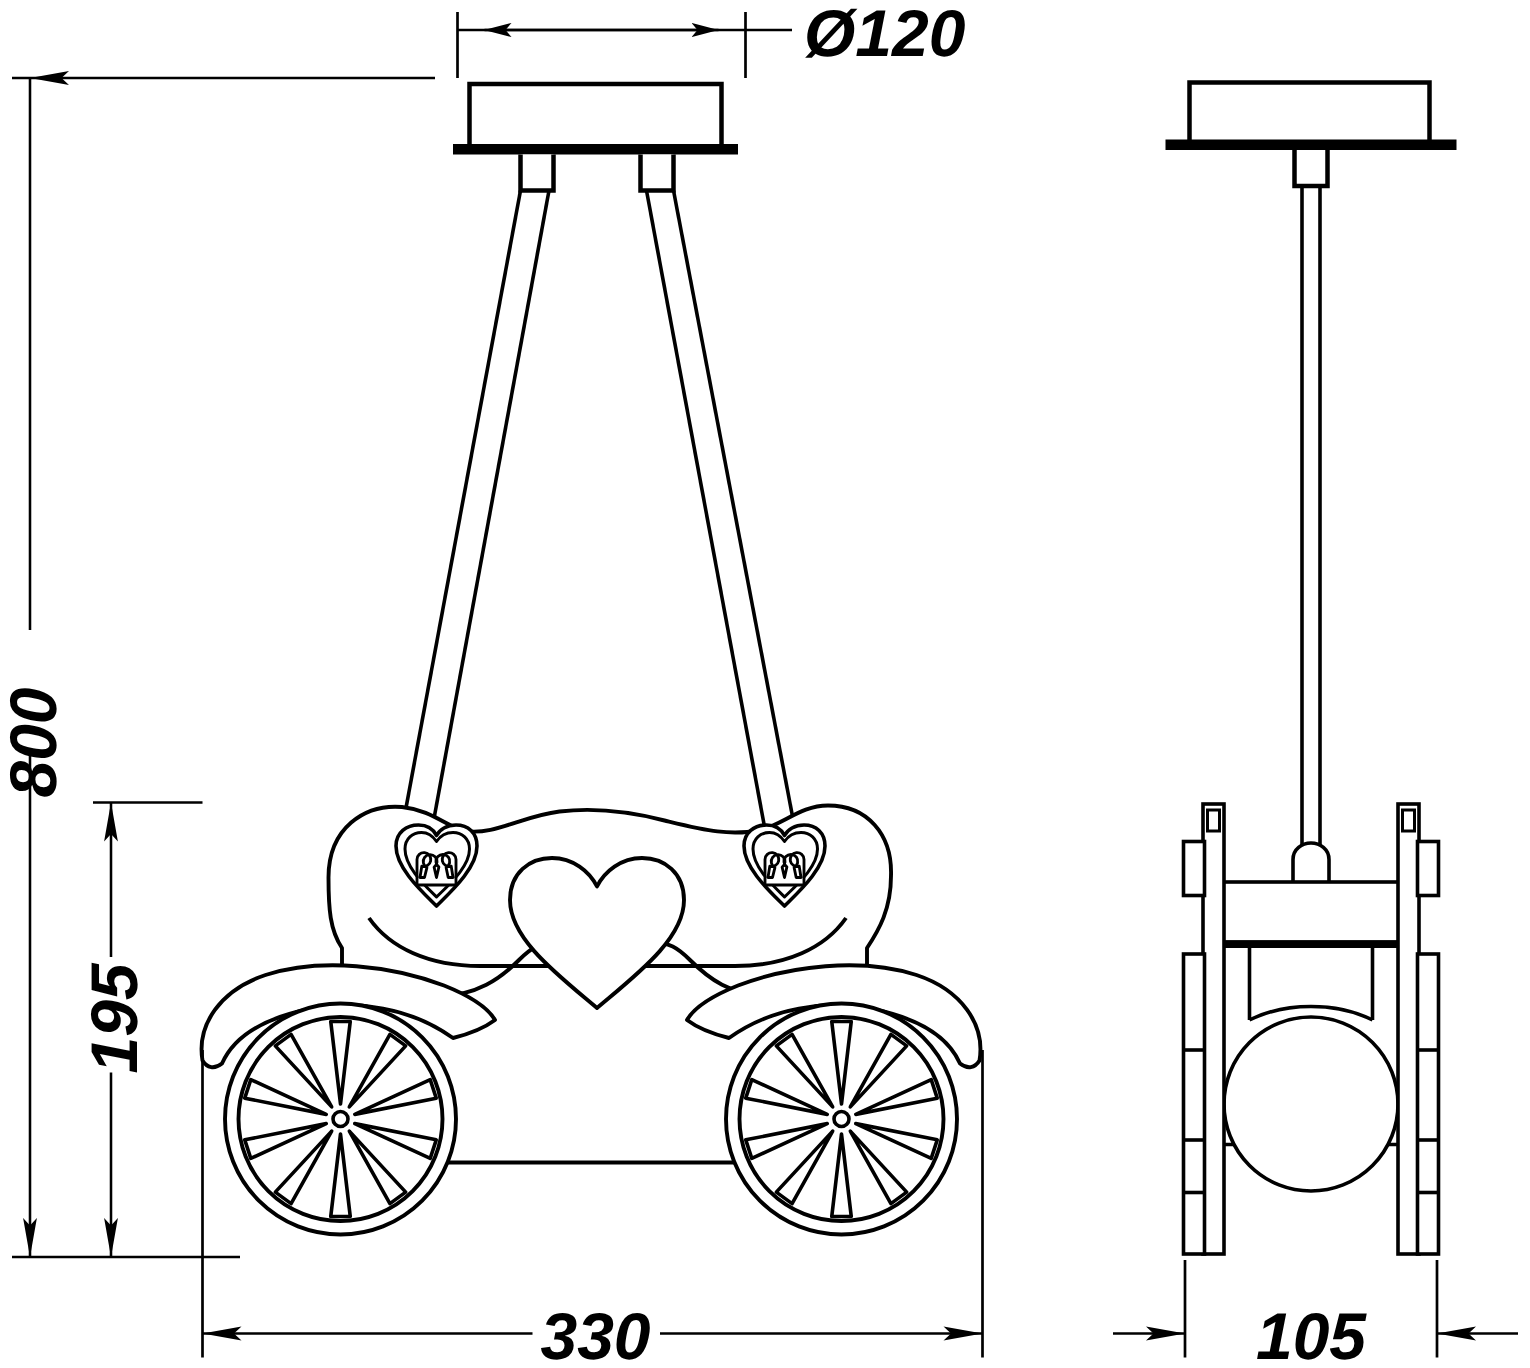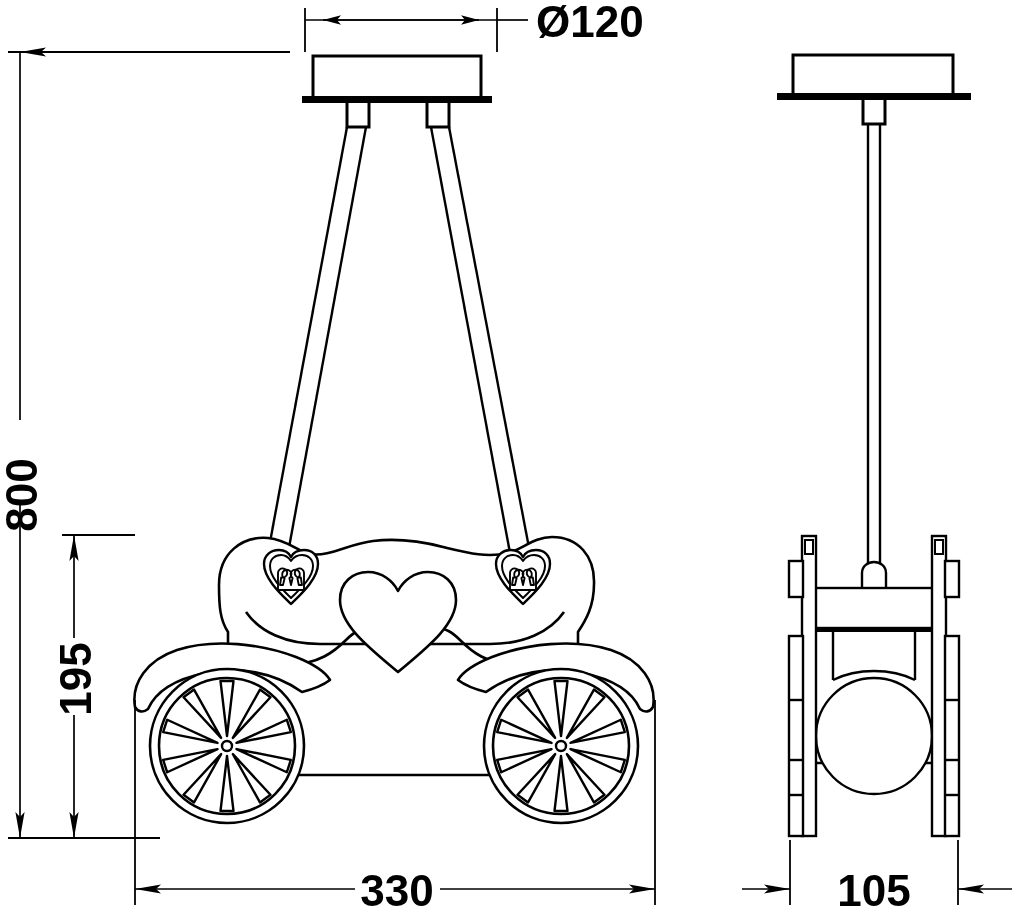--- a/index.html
+++ b/index.html
@@ -10,20 +10,21 @@
   }
   body {
     font-family: "Liberation Sans", sans-serif;
   }
   #drawing-root {
     position: relative;
     width: 1020px;
     height: 912px;
     background: #ffffff;
     overflow: hidden;
+    font-style: italic;
   }
   #drawing-svg {
     display: block;
     width: 1020px;
     height: 912px;
   }
   .dim-text {
     font-family: "Liberation Sans", sans-serif;
     font-size: 44px;
     font-weight: 700;

